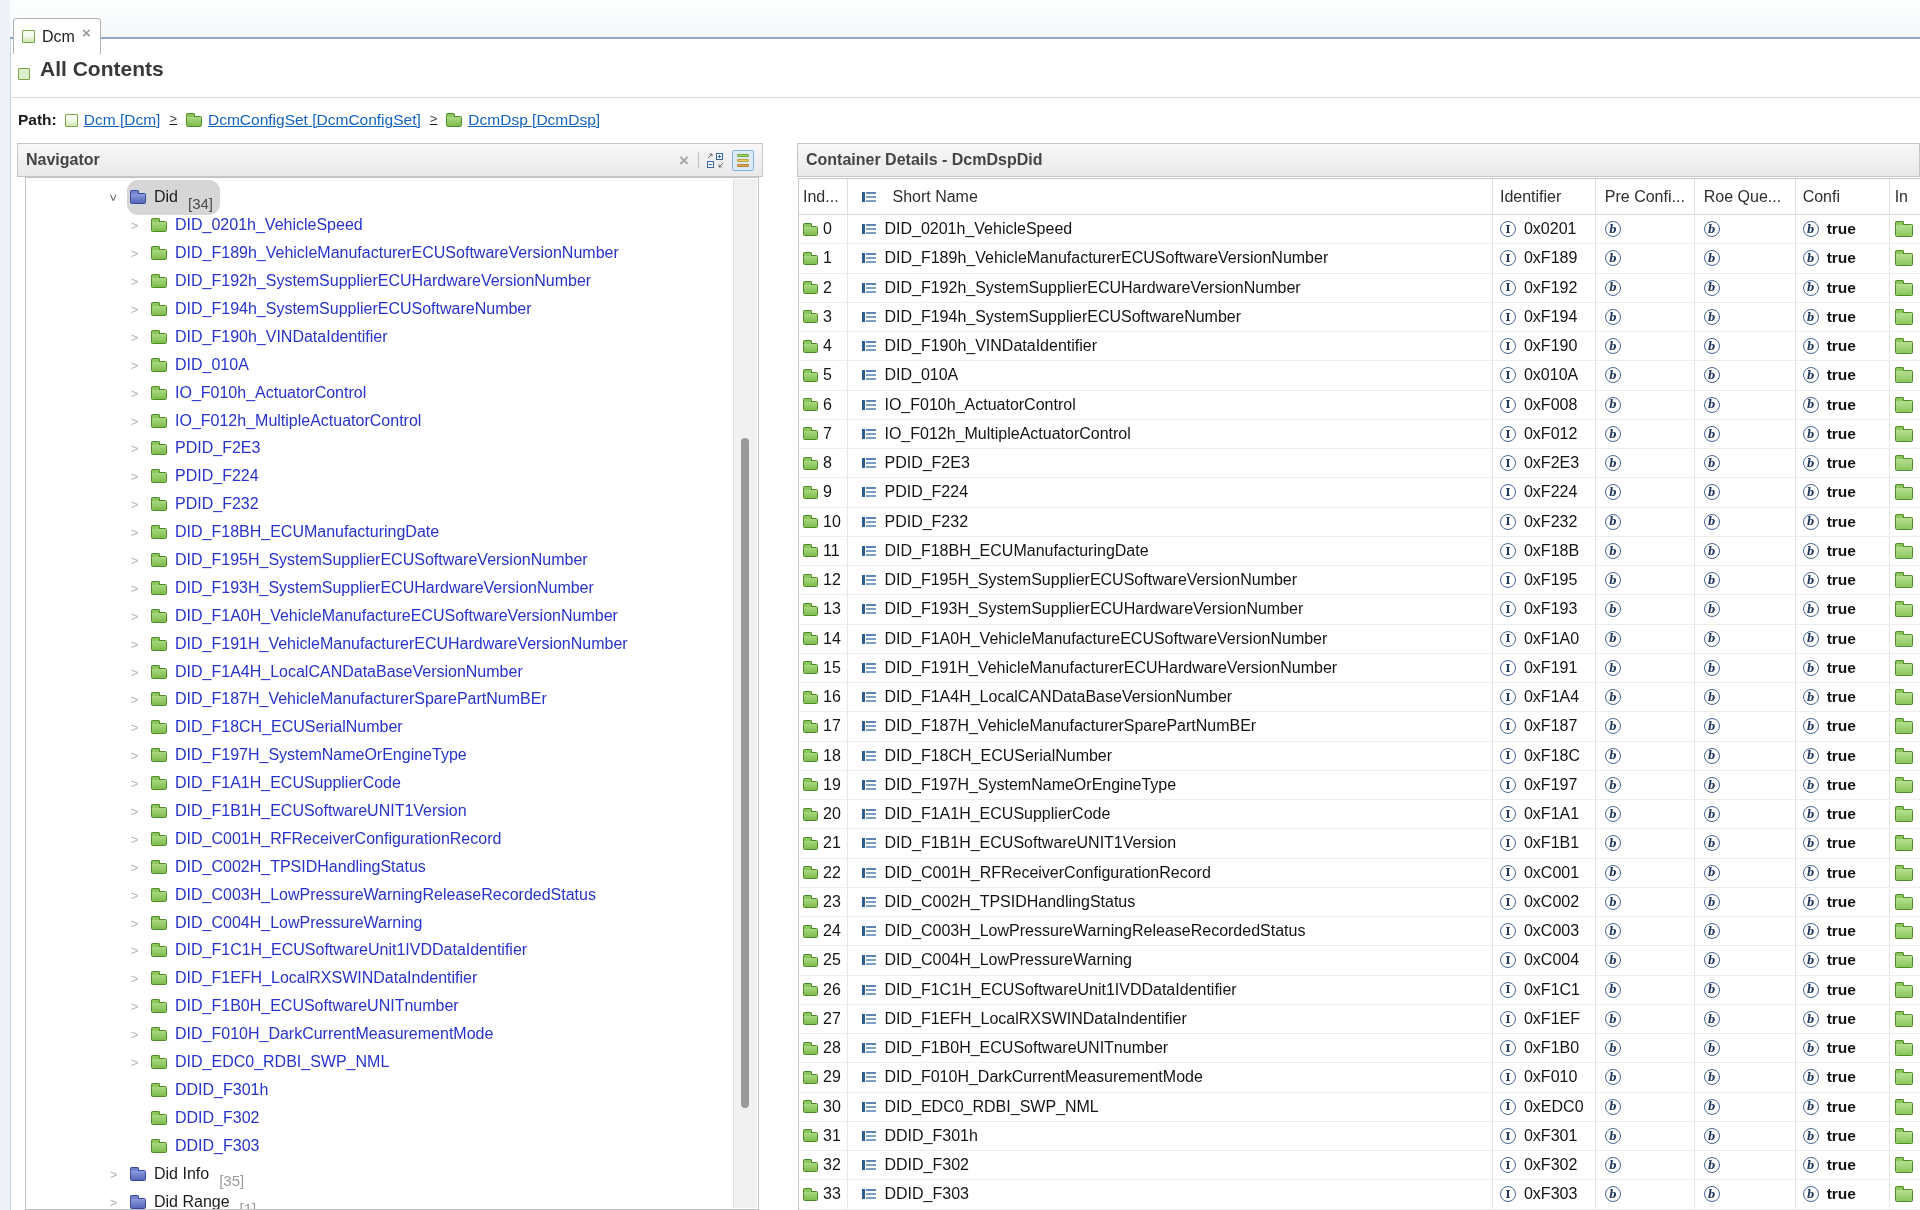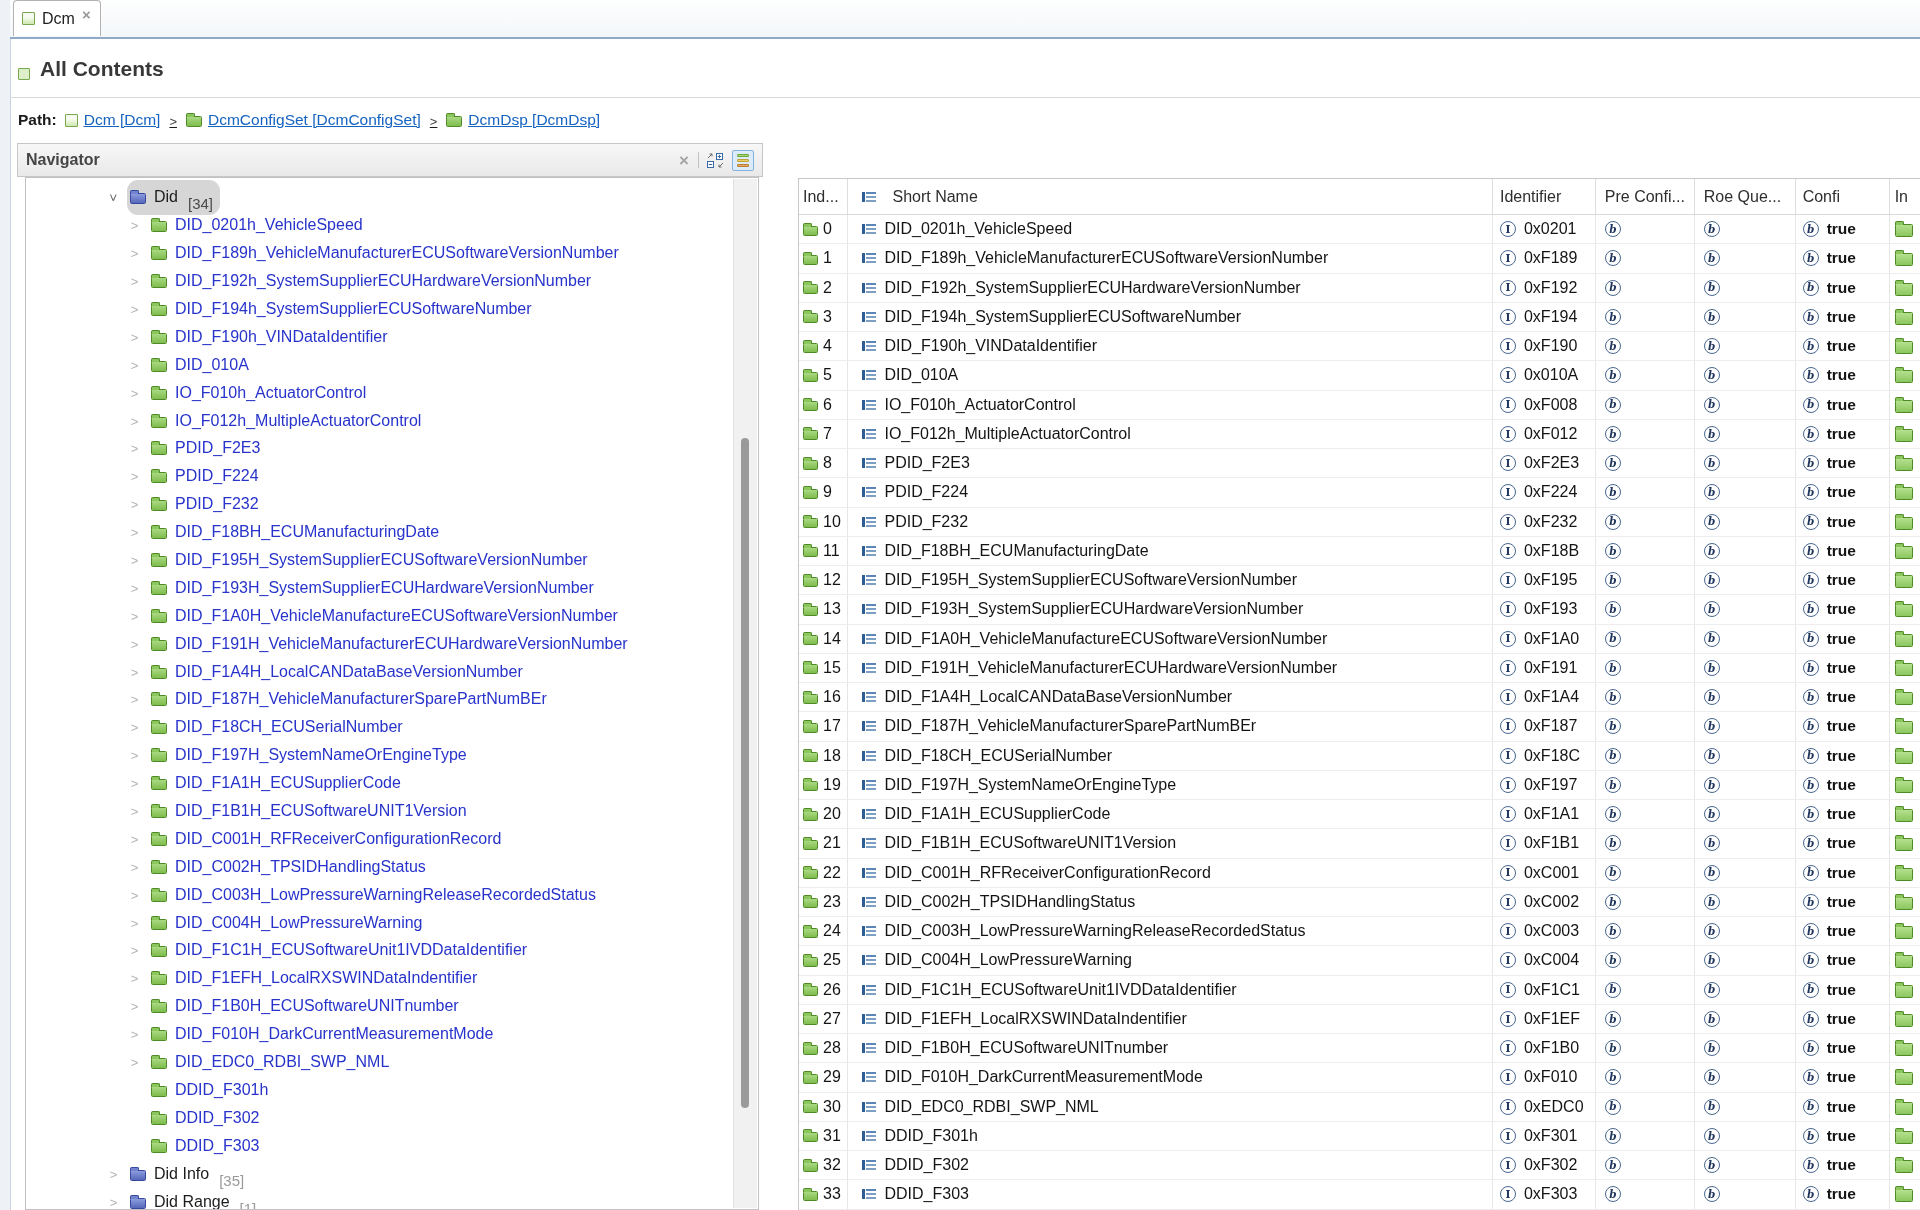--- a/index.html
+++ b/index.html
@@ -6,21 +6,21 @@
   body { font-family:"Liberation Sans", sans-serif; background:#fff; }
   #screen { position:relative; width:1920px; height:1210px; overflow:hidden; background:#fff; }
 
   
   #left-strip { position:absolute; left:0; top:0; width:10px; height:1210px;
     background:#eef2f7; border-right:1px solid #c6d3e2; }
 
   
   #tabbar { position:absolute; left:10px; top:0; width:1910px; height:39px;
     background:linear-gradient(#fdfefe,#f4f7fa); border-bottom:2px solid #8fa9c7; box-sizing:border-box; }
-  .tab { position:absolute; left:3px; top:0; height:35px; background:#fff;
+  .tab { position:absolute; left:3px; top:18px; height:35px; background:#fff;
     border:1px solid #b2b2b2; border-bottom:none; border-radius:4px 4px 0 0;
     display:flex; align-items:center; gap:7px; padding:0 9px 0 8px; z-index:2; }
   .tab-label { font-size:16px; color:#222; }
   .tab-close { font-size:15px; font-weight:bold; color:#9a9a9a; line-height:1; margin-top:-8px; cursor:default; }
 
   .sq-icon { width:13px; height:13px; box-sizing:border-box; border:1px solid #79a64c;
     background:linear-gradient(#f6fbf0 40%,#cfe8af); border-radius:1px; }
 
   
   #title-row { position:absolute; left:10px; top:44px; height:50px; display:flex; align-items:center; padding-left:8px; gap:10px; }
@@ -137,21 +137,21 @@
   </div>
 
   <div id="title-row">
     <span class="sq-icon"></span>
     <span class="page-title">All Contents</span>
   </div>
   <div id="title-rule"></div>
 
   <div id="path-row">
     <span class="path-label">Path:</span>
-    <span id="crumbs" style="display:flex;align-items:flex-end;text-decoration:underline;">
+    <span id="crumbs" style="display:flex;align-items:flex-start;text-decoration:underline;">
         <span class="crumb">
           <span class="sq-icon"></span>
           <a>Dcm [Dcm]</a>
         </span>
         <span class="path-sep">&gt;</span>
         <span class="crumb">
           <span class="fold"></span>
           <a>DcmConfigSet [DcmConfigSet]</a>
         </span>
         <span class="path-sep">&gt;</span>
@@ -451,20 +451,23 @@
             <span class="tlabel dark">Did Range</span>
             <span class="tcount">[1]</span>
           </span>
         </div>
       </div>
     <div class="vtrack">
       <div class="vthumb"></div>
     </div>
   </div>
 
+  <div id="cd-header" class="panel-header">
+    <span class="panel-title">Container Details - DcmDspDid</span>
+  </div>
 
   <div id="table">
     <div class="thr">
         <div class="th w0">
           <span>Ind...</span>
         </div>
         <div class="th w1">
           <span class="list-ic">
             <i></i>
             <i></i>

